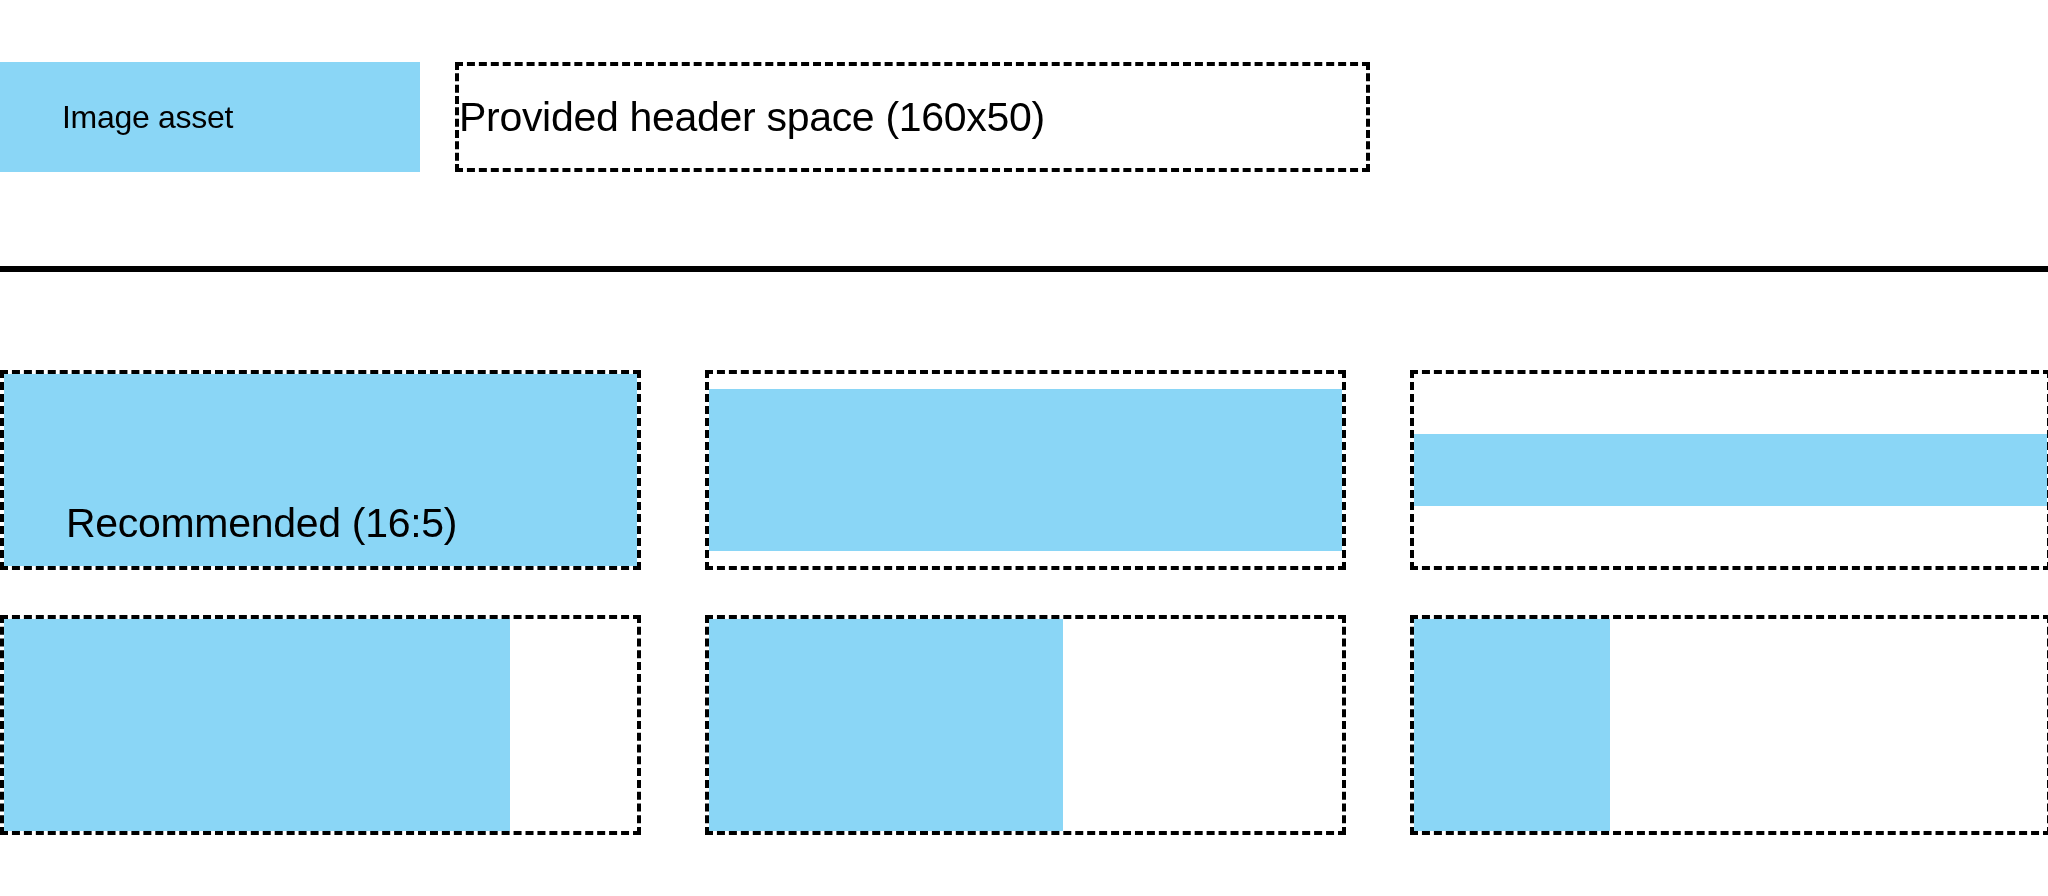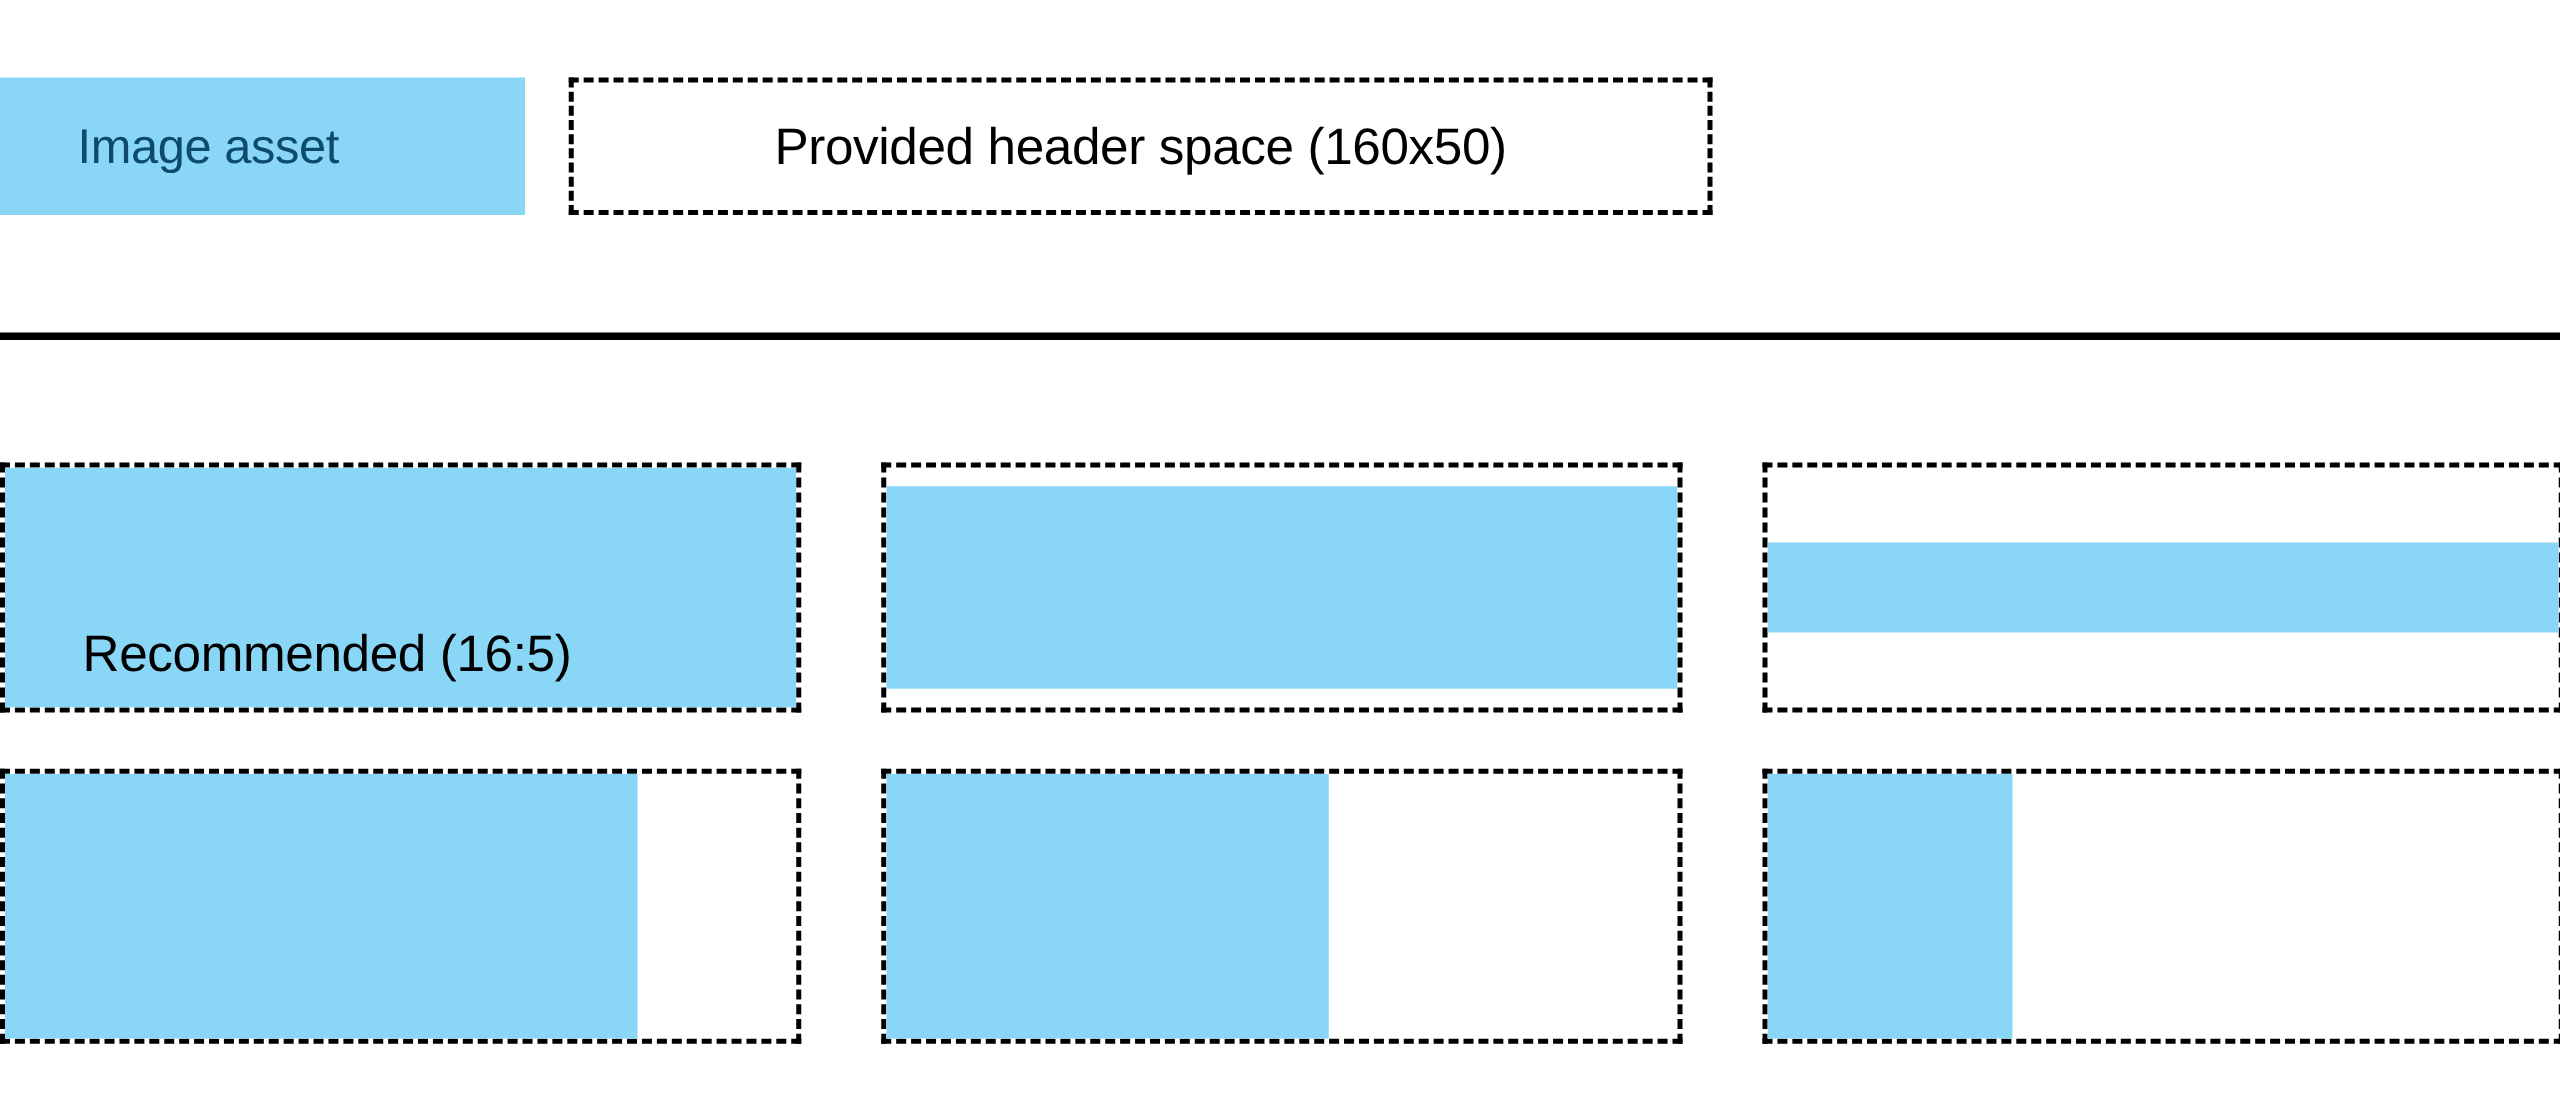--- a/index.html
+++ b/index.html
@@ -35,37 +35,36 @@
     width: 420px;
     height: 110px;
     background: var(--asset-blue);
     display: flex;
     align-items: center;
     box-sizing: border-box;
     padding-left: 62px;
   }
 
   .legend-swatch .label {
-    font-size: 39px;
-    color: #0c4a6e;
+    font-size: 32px;
+    color: #000000;
     letter-spacing: -0.3px;
     line-height: 1;
   }
 
   .legend-space {
     position: absolute;
     left: 455px;
     top: 0;
     width: 915px;
     height: 110px;
     border: 4px dashed #000000;
     box-sizing: border-box;
     display: flex;
     align-items: center;
-    justify-content: center;
   }
 
   .legend-space .label {
     font-size: 41px;
     color: #000000;
     letter-spacing: -0.3px;
     line-height: 1;
   }
 
   

